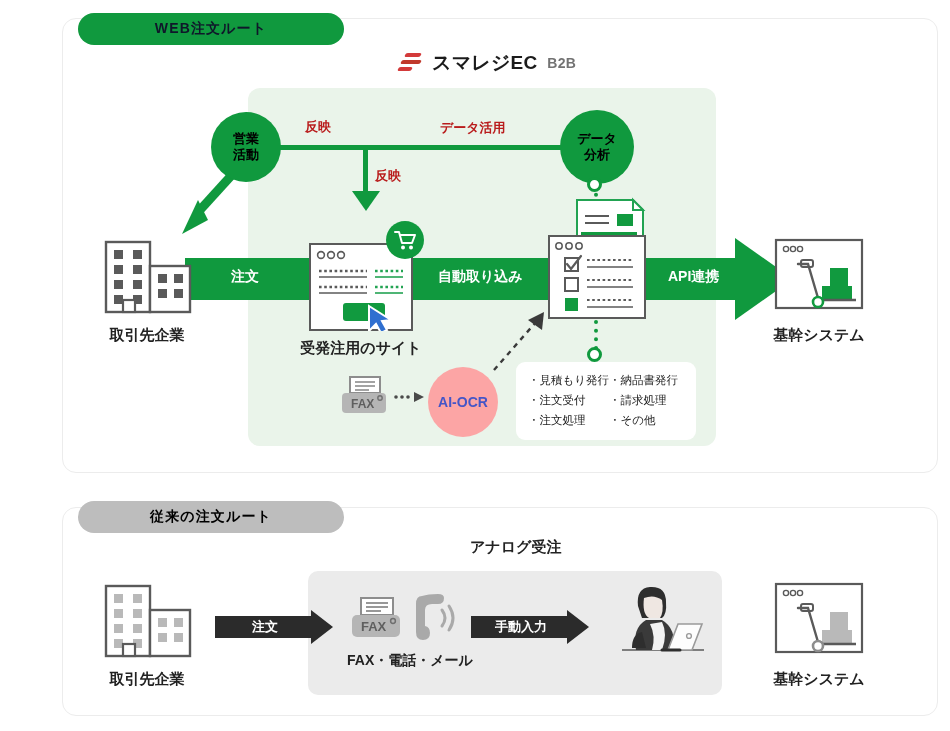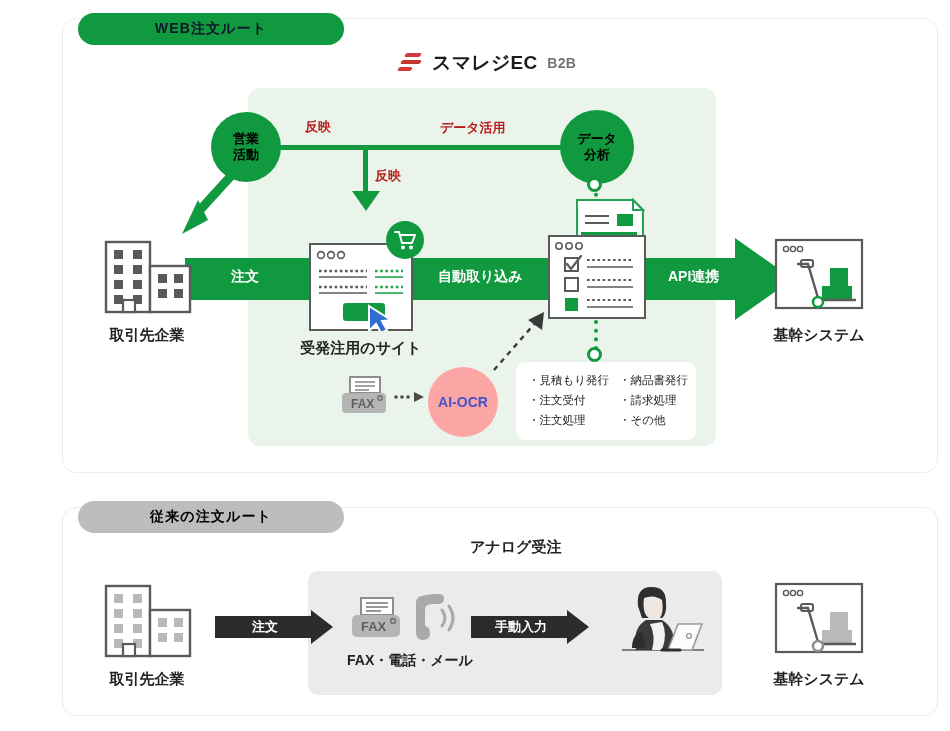--- a/index.html
+++ b/index.html
@@ -134,21 +134,21 @@
     position:absolute; left:428px; top:367px; width:70px; height:70px; border-radius:50%;
     background:#fca5a5; color:#4455c7; font-size:14px; font-weight:700;
     display:flex; align-items:center; justify-content:center; z-index:5;
   }
   #dash-arrow { position:absolute; left:492px; top:312px; width:56px; height:62px; z-index:5; }
 
   
   #features {
     position:absolute; left:516px; top:362px; width:180px; height:78px;
     background:#fff; border-radius:9px; z-index:5;
-    display:flex; padding:9px 12px; gap:10px;
+    display:flex; padding:9px 12px; 
   }
   #features ul { list-style:none; margin:0; padding:0; }
   #features li { font-size:11.5px; color:#222; line-height:1.72; white-space:nowrap; }
   #features li::before { content:"・"; }
 
   
   #analog-title { position:absolute; left:470px; top:538px; font-size:15px; font-weight:700; color:#222; z-index:5;}
   #analog-box { position:absolute; left:308px; top:571px; width:414px; height:124px; background:#ebebeb; border-radius:10px; z-index:2;}
 
   .dkarrow { position:absolute; height:34px; z-index:5; }

